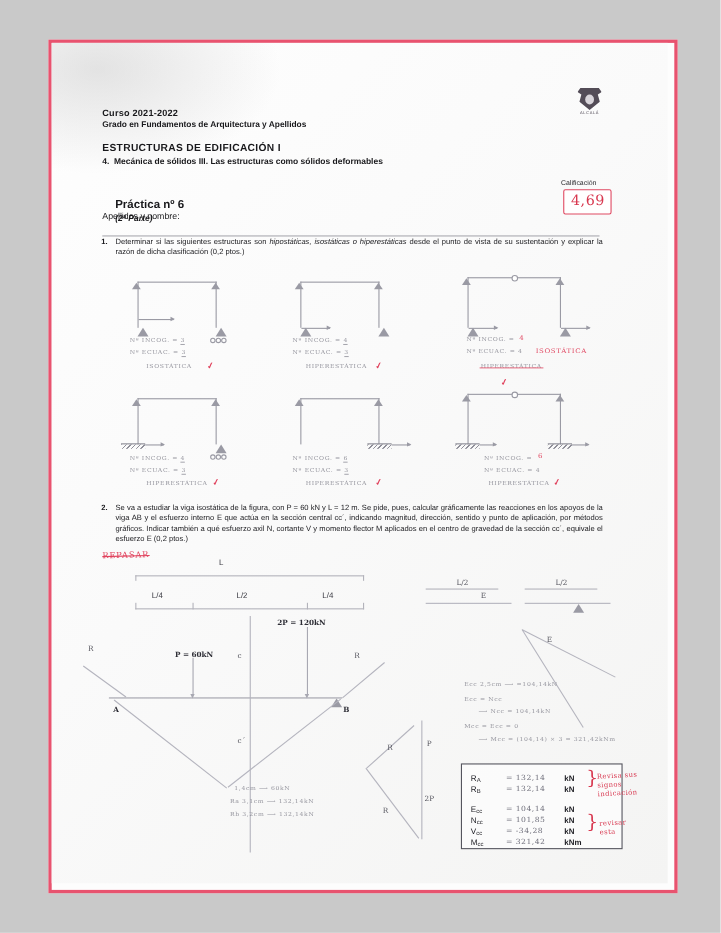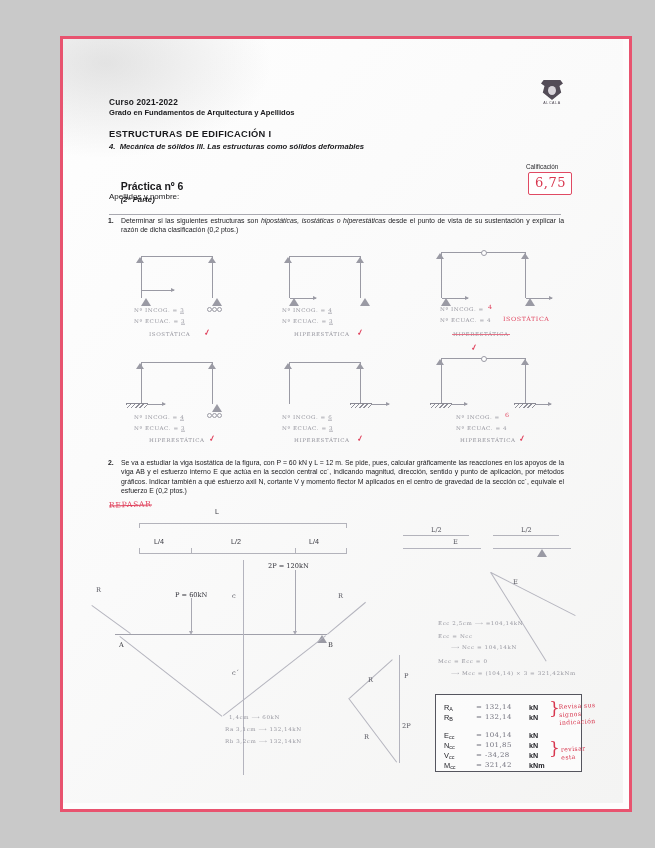--- a/index.html
+++ b/index.html
@@ -1,40 +1,40 @@
 <!DOCTYPE html>
 <html><head>
 <meta charset="utf-8">
 <style>
   html,body{margin:0;padding:0;}
   body{
     width:655px;height:848px;overflow:hidden;
     background:#c9c9c9;
     font-family:"Liberation Sans",sans-serif;
   }
-  .scan-wrap{position:absolute;left:16px;top:0;width:579px;height:848px;}
+  .scan-wrap{position:absolute;left:0;top:0;width:579px;height:848px;}
   .page-border{
     position:absolute;left:44px;top:36px;width:566px;height:770px;
     border:3px solid #e8536f;background:#fdfdfd;
   }
   .page{
     position:absolute;left:47px;top:39px;width:560px;height:764px;
     background:linear-gradient(135deg,#fefefe 0%,#fafafa 45%,#f4f4f3 100%);
   }
   .shadow-tl{
     position:absolute;left:47px;top:39px;width:210px;height:120px;
     background:radial-gradient(ellipse at 20% 20%, rgba(205,205,205,.55), rgba(255,255,255,0) 70%);
     pointer-events:none;
   }
   
   .t{position:absolute;color:#19191c;white-space:pre;}
   .curso{left:93px;top:97px;font-size:8.3px;font-weight:bold;letter-spacing:.2px;}
   .grado{left:93px;top:108px;font-size:7.6px;font-weight:bold;}
   .asig{left:93px;top:129px;font-size:9.3px;font-weight:bold;letter-spacing:.3px;}
-  .tema{left:93px;top:142px;font-size:7.7px;font-weight:bold;font-style:italic;}
+  .tema{left:93px;top:142px;font-size:7.7px;font-weight:bold;}
   .practica{left:93px;top:168px;font-size:10.5px;font-weight:bold;}
   .practica span.par{font-size:7.8px;font-style:italic;font-weight:bold;}
   .apell{left:93px;top:192px;font-size:8px;font-weight:normal;}
   .logo{position:absolute;left:523px;top:80px;width:26px;height:30px;}
   .logo .crest{
     width:22px;height:20px;margin:0 auto;
     background:#3b3340;
     clip-path:polygon(12% 0%,88% 0%,100% 18%,84% 30%,92% 62%,50% 100%,8% 62%,16% 30%,0% 18%);
     opacity:.88;
   }
@@ -96,21 +96,21 @@
   
   .dim-line{position:absolute;height:1px;background:#b3b3bb;}
   .dim-tick{position:absolute;width:1px;background:#b3b3bb;}
   .dim-lbl{position:absolute;font-size:7.2px;color:#3a3a42;}
   .sk{position:absolute;background:#b0b0ba;}
   .skline{position:absolute;height:.9px;background:#b4b4be;transform-origin:0 0;}
   .varrow{position:absolute;width:.9px;background:#a8a8b2;}
   .varrow::after{content:"";position:absolute;left:-2.1px;bottom:-3.5px;width:0;height:0;
     border-left:2.6px solid transparent;border-right:2.6px solid transparent;border-top:4px solid #a8a8b2;}
   .lbl-sk{position:absolute;font-size:6.6px;color:#55555e;font-family:"DejaVu Serif",serif;}
-  .lbl-bold{font-weight:normal;color:#2e2e36;}
+  .lbl-bold{font-weight:bold;color:#2e2e36;}
   .res-box{
     position:absolute;left:419px;top:694px;width:145px;height:76px;
     border:1.4px solid #55555e;background:rgba(255,255,255,.6);
   }
   .res-row{position:absolute;font-size:7.4px;color:#1d1d23;white-space:nowrap;}
   .res-row .sub{font-size:5.4px;vertical-align:-1px;}
   .res-val{
     position:absolute;font-size:7px;color:#70707c;
     font-family:"DejaVu Serif",serif;letter-spacing:.4px;transform:scaleY(.92);
   }
@@ -140,21 +140,21 @@
   <div class="t apell">Apellidos y nombre:</div>
   <div class="name-rule"></div>
 
   <div class="logo">
     <div class="crest"></div>
       <div class="crest-in"></div>
     <div class="lbl">ALCALÁ</div>
   </div>
   <div class="calif-lbl">Calificación</div>
   <div class="calif-box"></div>
-  <div class="calif-val">6,75</div>
+  <div class="calif-val">4,69</div>
 
   <div class="q" id="q1">
     <span class="num">1.</span><span>Determinar si las siguientes estructuras son </span><i>hipostáticas, isostáticas o hiperestáticas</i><span> desde el punto de vista de su sustentación y explicar la razón de dicha clasificación (0,2 ptos.)</span>
   </div>
 
   <div class="struct">
     <div class="bar hbar" style="left:125px;top:256px;width:72px;"></div>
     <div class="bar vbar" style="left:125px;top:256px;height:42px;"></div>
     <div class="bar vbar" style="left:196px;top:256px;height:42px;"></div>
     <div class="pin-up" style="left:120px;top:257px;"></div>

